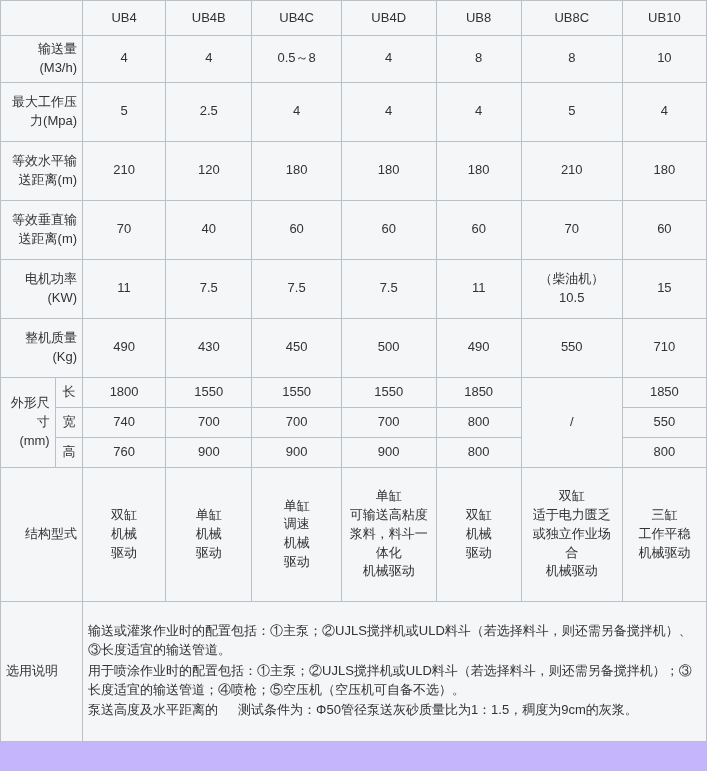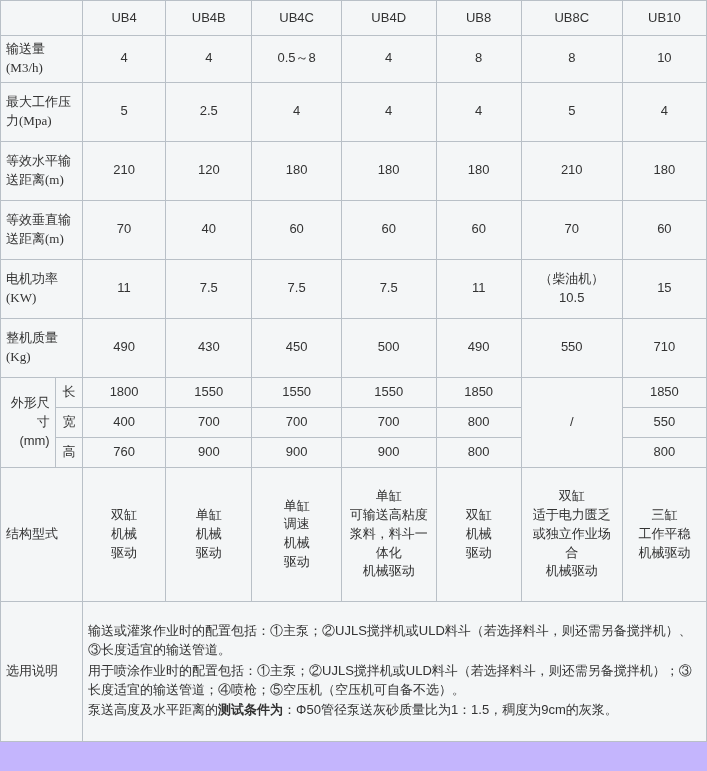--- a/index.html
+++ b/index.html
@@ -37,24 +37,23 @@
   }
   .hdr {
     text-align: center;
     background: #f4f6f7;
     height: 26px;
   }
   .corner {
     background: #f4f6f7;
   }
   .rowlabel {
-    text-align: left;
+    text-align: right;
     background: #f4f6f7;
     line-height: 1.5;
-    font-family: Liberation Serif, serif;
   }
   .val {
     text-align: center;
   }
   .subdim {
     text-align: center;
     width: 26px;
     padding: 3px 2px;
   }
   .dimlabel {
@@ -71,21 +70,22 @@
     line-height: 1.85;
     padding: 8px 8px 8px 8px;
   }
   .notes p {
     margin: 0 0 2px 0;
   }
   .notes p:last-child {
     margin-bottom: 0;
   }
   .notes b {
-    font-weight: bold;
+    font-weight: normal;
+    padding-left: 20px;
   }
   .sel-label {
     text-align: left;
     vertical-align: middle;
   }
   .slash {
     text-align: center;
     font-size: 14px;
   }
 </style>
@@ -195,21 +195,21 @@
         <td class="val">1550</td>
         <td class="val">1550</td>
         <td class="val">1550</td>
         <td class="val">1850</td>
         <td class="slash" rowspan="3">/</td>
         <td class="val">1850</td>
       </tr>
 
       <tr style="height:30px">
         <td class="subdim">宽</td>
-        <td class="val">400</td>
+        <td class="val">740</td>
         <td class="val">700</td>
         <td class="val">700</td>
         <td class="val">700</td>
         <td class="val">800</td>
         <td class="val">550</td>
       </tr>
 
       <tr style="height:30px">
         <td class="subdim">高</td>
         <td class="val">760</td>

